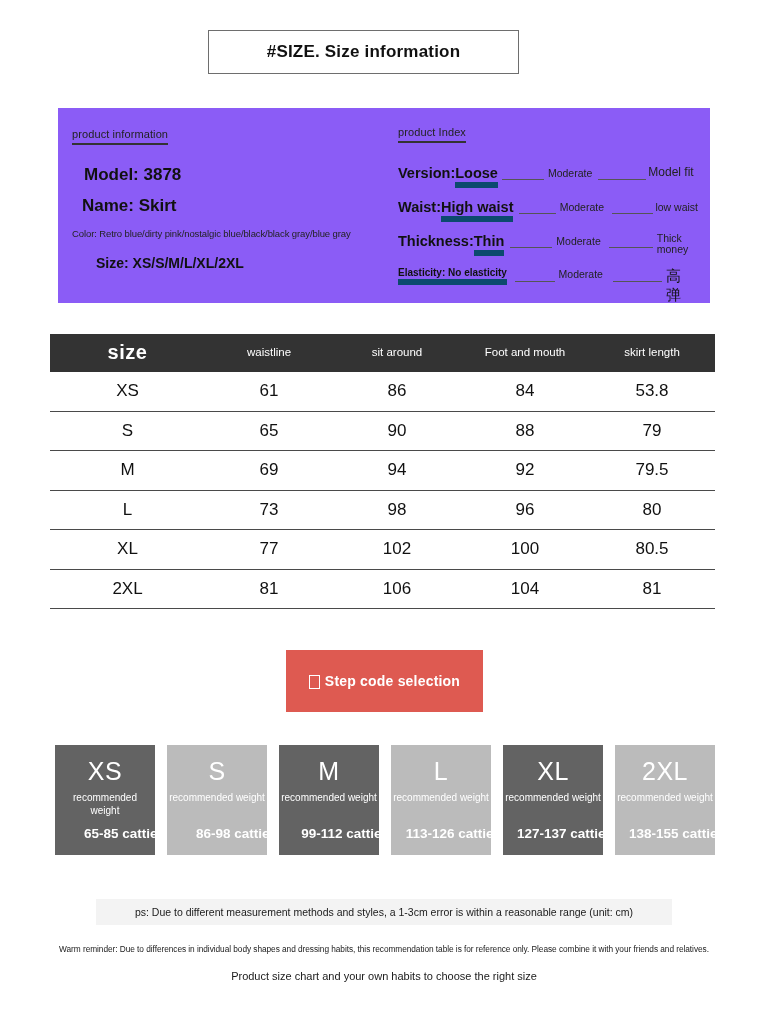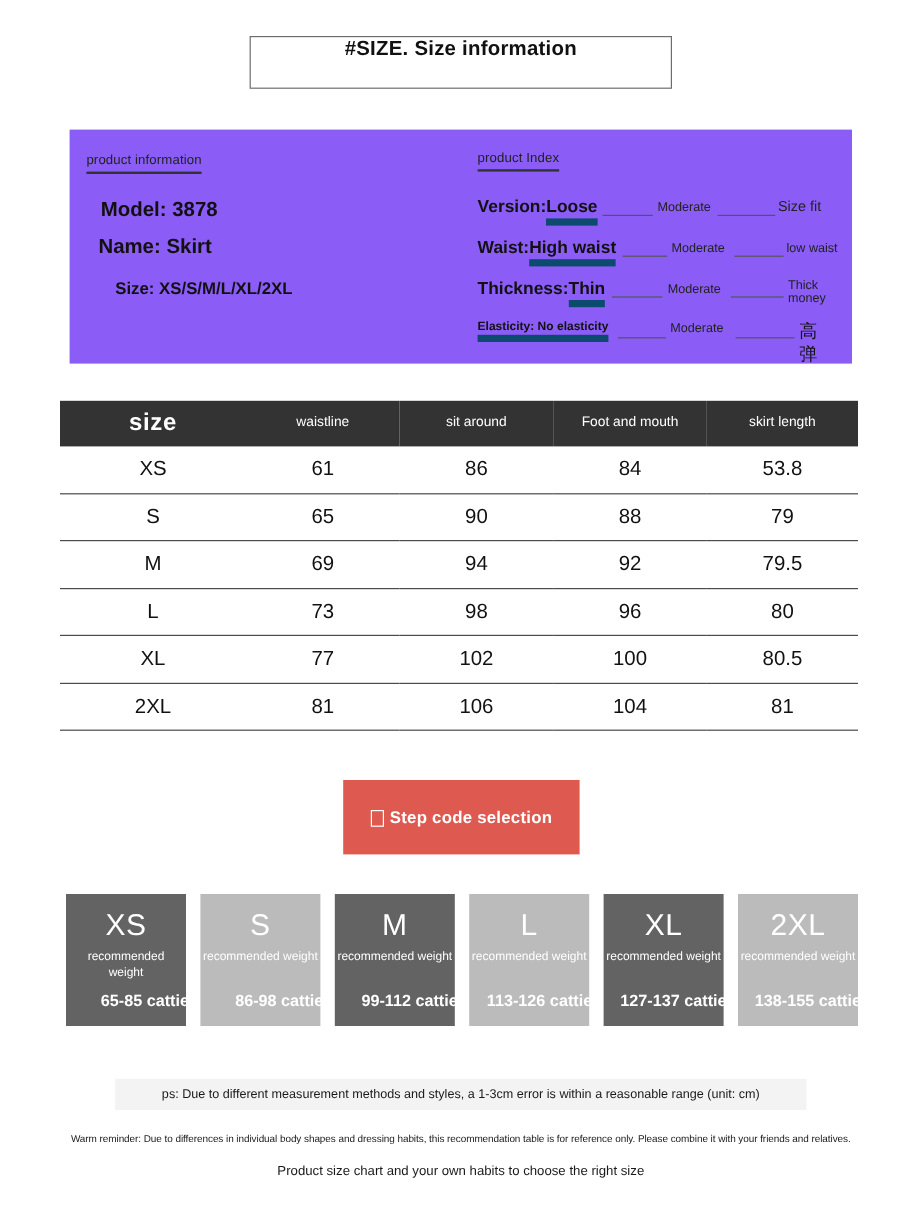--- a/index.html
+++ b/index.html
@@ -14,26 +14,26 @@
     color: #1a1a1a;
     overflow: hidden;
     position: relative;
   }
 
   
   .title-banner {
     position: absolute;
     left: 208px;
     top: 30px;
-    width: 352px;
+    width: 311px;
     height: 44px;
     border: 1px solid #6e6e6e;
     box-sizing: border-box;
     display: flex;
-    align-items: flex-start;
+    align-items: center;
     justify-content: center;
   }
   .title-banner .title-text {
     font-size: 17px;
     font-weight: bold;
     letter-spacing: 0.2px;
     color: #111;
   }
 
   
@@ -282,34 +282,35 @@
 <div class="title-banner">
   <span class="title-text">#SIZE. Size information</span>
 </div>
 
 <div class="info-panel">
 
   <div class="info-left">
     <div class="section-label">product information</div>
     <div class="row-model">Model: 3878</div>
     <div class="row-name">Name: Skirt</div>
+    <div class="row-color">Color: Retro blue/dirty pink/nostalgic blue/black/black gray/blue gray</div>
     <div class="row-size">Size: XS/S/M/L/XL/2XL</div>
   </div>
 
   <div class="info-right">
     <div class="section-label">product Index</div>
 
     
     <div class="idx-row r1">
       <span class="idx-label">Version: </span>
       <span class="idx-label idx-sel">Loose</span>
       <span class="idx-blank" style="width:42px;margin:0 4px 0 4px;"></span>
       <span class="idx-opt" style="margin-top:2px;">Moderate</span>
       <span class="idx-blank" style="width:48px;margin:0 2px 0 6px;"></span>
-      <span class="idx-opt big">Size fit</span>
+      <span class="idx-opt big">Model fit</span>
     </div>
 
     
     <div class="idx-row">
       <span class="idx-label">Waist: </span>
       <span class="idx-label idx-sel">High waist</span>
       <span class="idx-blank" style="width:42px;margin:0 4px 0 6px;"></span>
       <span class="idx-opt" style="margin-top:2px;">Moderate</span>
       <span class="idx-blank" style="width:48px;margin:0 2px 0 8px;"></span>
       <span class="idx-opt" style="margin-top:2px;">low waist</span>

